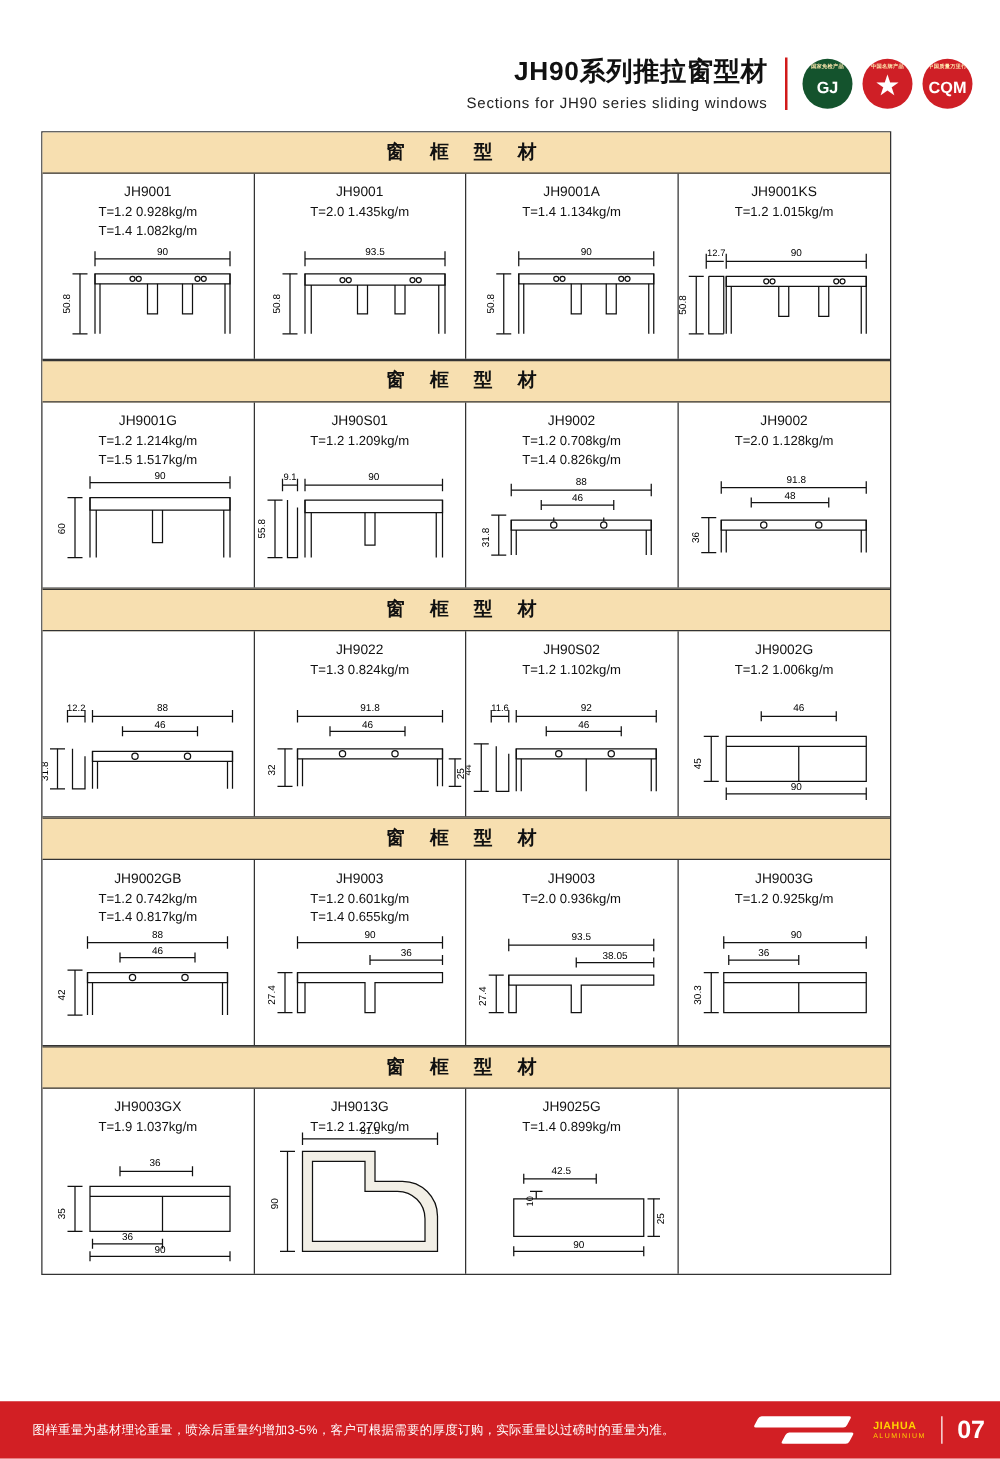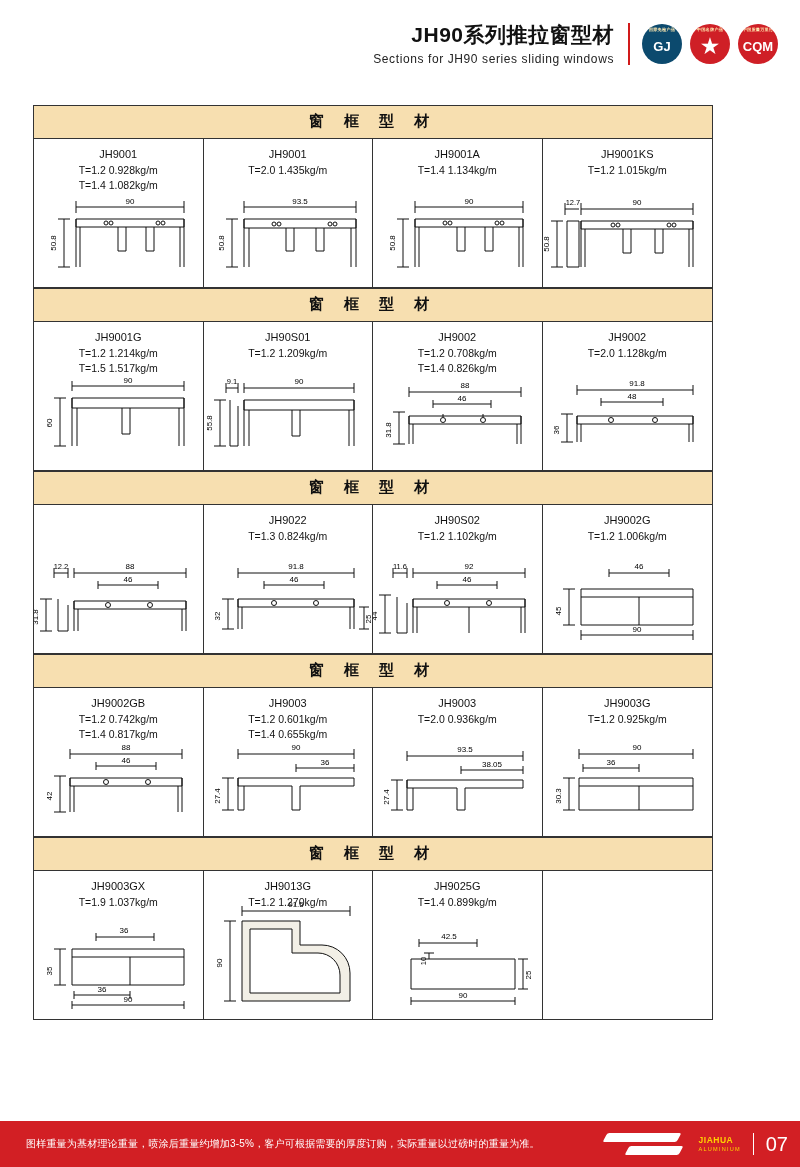--- a/index.html
+++ b/index.html
@@ -13,20 +13,21 @@
     overflow: hidden;
   }
 
   
   .header {
     height: 88px;
     display: flex;
     align-items: center;
     justify-content: flex-end;
     padding: 0 22px 0 0;
+    margin-top: 23px;
   }
   .header-titles {
     text-align: right;
     margin-right: 14px;
   }
   .title-cn {
     font-size: 21px;
     font-weight: bold;
     letter-spacing: 0.5px;
     color: #111;
@@ -47,21 +48,21 @@
   .badges { display: flex; align-items: center; gap: 8px; }
   .badge {
     width: 40px; height: 40px; border-radius: 50%;
     position: relative;
     display: flex; align-items: center; justify-content: center;
     color: #fff;
     font-size: 9px;
     font-weight: bold;
     overflow: hidden;
   }
-  .badge.green { background: #0c4a6e; }
+  .badge.green { background: #14532d; }
   .badge.red { background: #cf1f26; }
   .badge.cqm { background: #cf1f26; }
   .badge .bsmall {
     position: absolute; top: 3px; left: 0; right: 0;
     text-align: center; font-size: 4.2px; letter-spacing: .2px;
     color: #ffe9b0;
   }
   .badge .bmain { font-size: 13px; font-weight: bold; margin-top: 4px; }
   .badge .bstar { font-size: 20px; line-height: 1; margin-top: 3px; }
 
@@ -129,21 +130,21 @@
     flex: 1;
   }
   .footer-brand {
     display: flex; align-items: center; gap: 6px;
     padding-right: 12px;
   }
   .brand-lines { text-align: left; line-height: 1.1; }
   .brand-1 { color: #ffd200; font-size: 8.5px; font-weight: bold; letter-spacing: .5px;}
   .brand-2 { color: #ffd200; font-size: 5.6px; letter-spacing: 1.2px; }
   .brand-bar { width: 1px; height: 22px; background: #fff; margin: 0 6px; }
-  .page-no { color: #fff; font-size: 20px; font-weight: normal; }
+  .page-no { color: #fff; font-size: 20px; font-weight: bold; }
   .swoosh {
     width: 120px; height: 46px; position: relative; overflow: hidden;
   }
   .swoosh .s1, .swoosh .s2 {
     position: absolute; background: #fff; height: 9px; border-radius: 2px;
     transform: skewX(-28deg);
   }
   .swoosh .s1 { width: 74px; top: 12px; left: 26px; }
   .swoosh .s2 { width: 54px; top: 25px; left: 48px; }
 </style>

